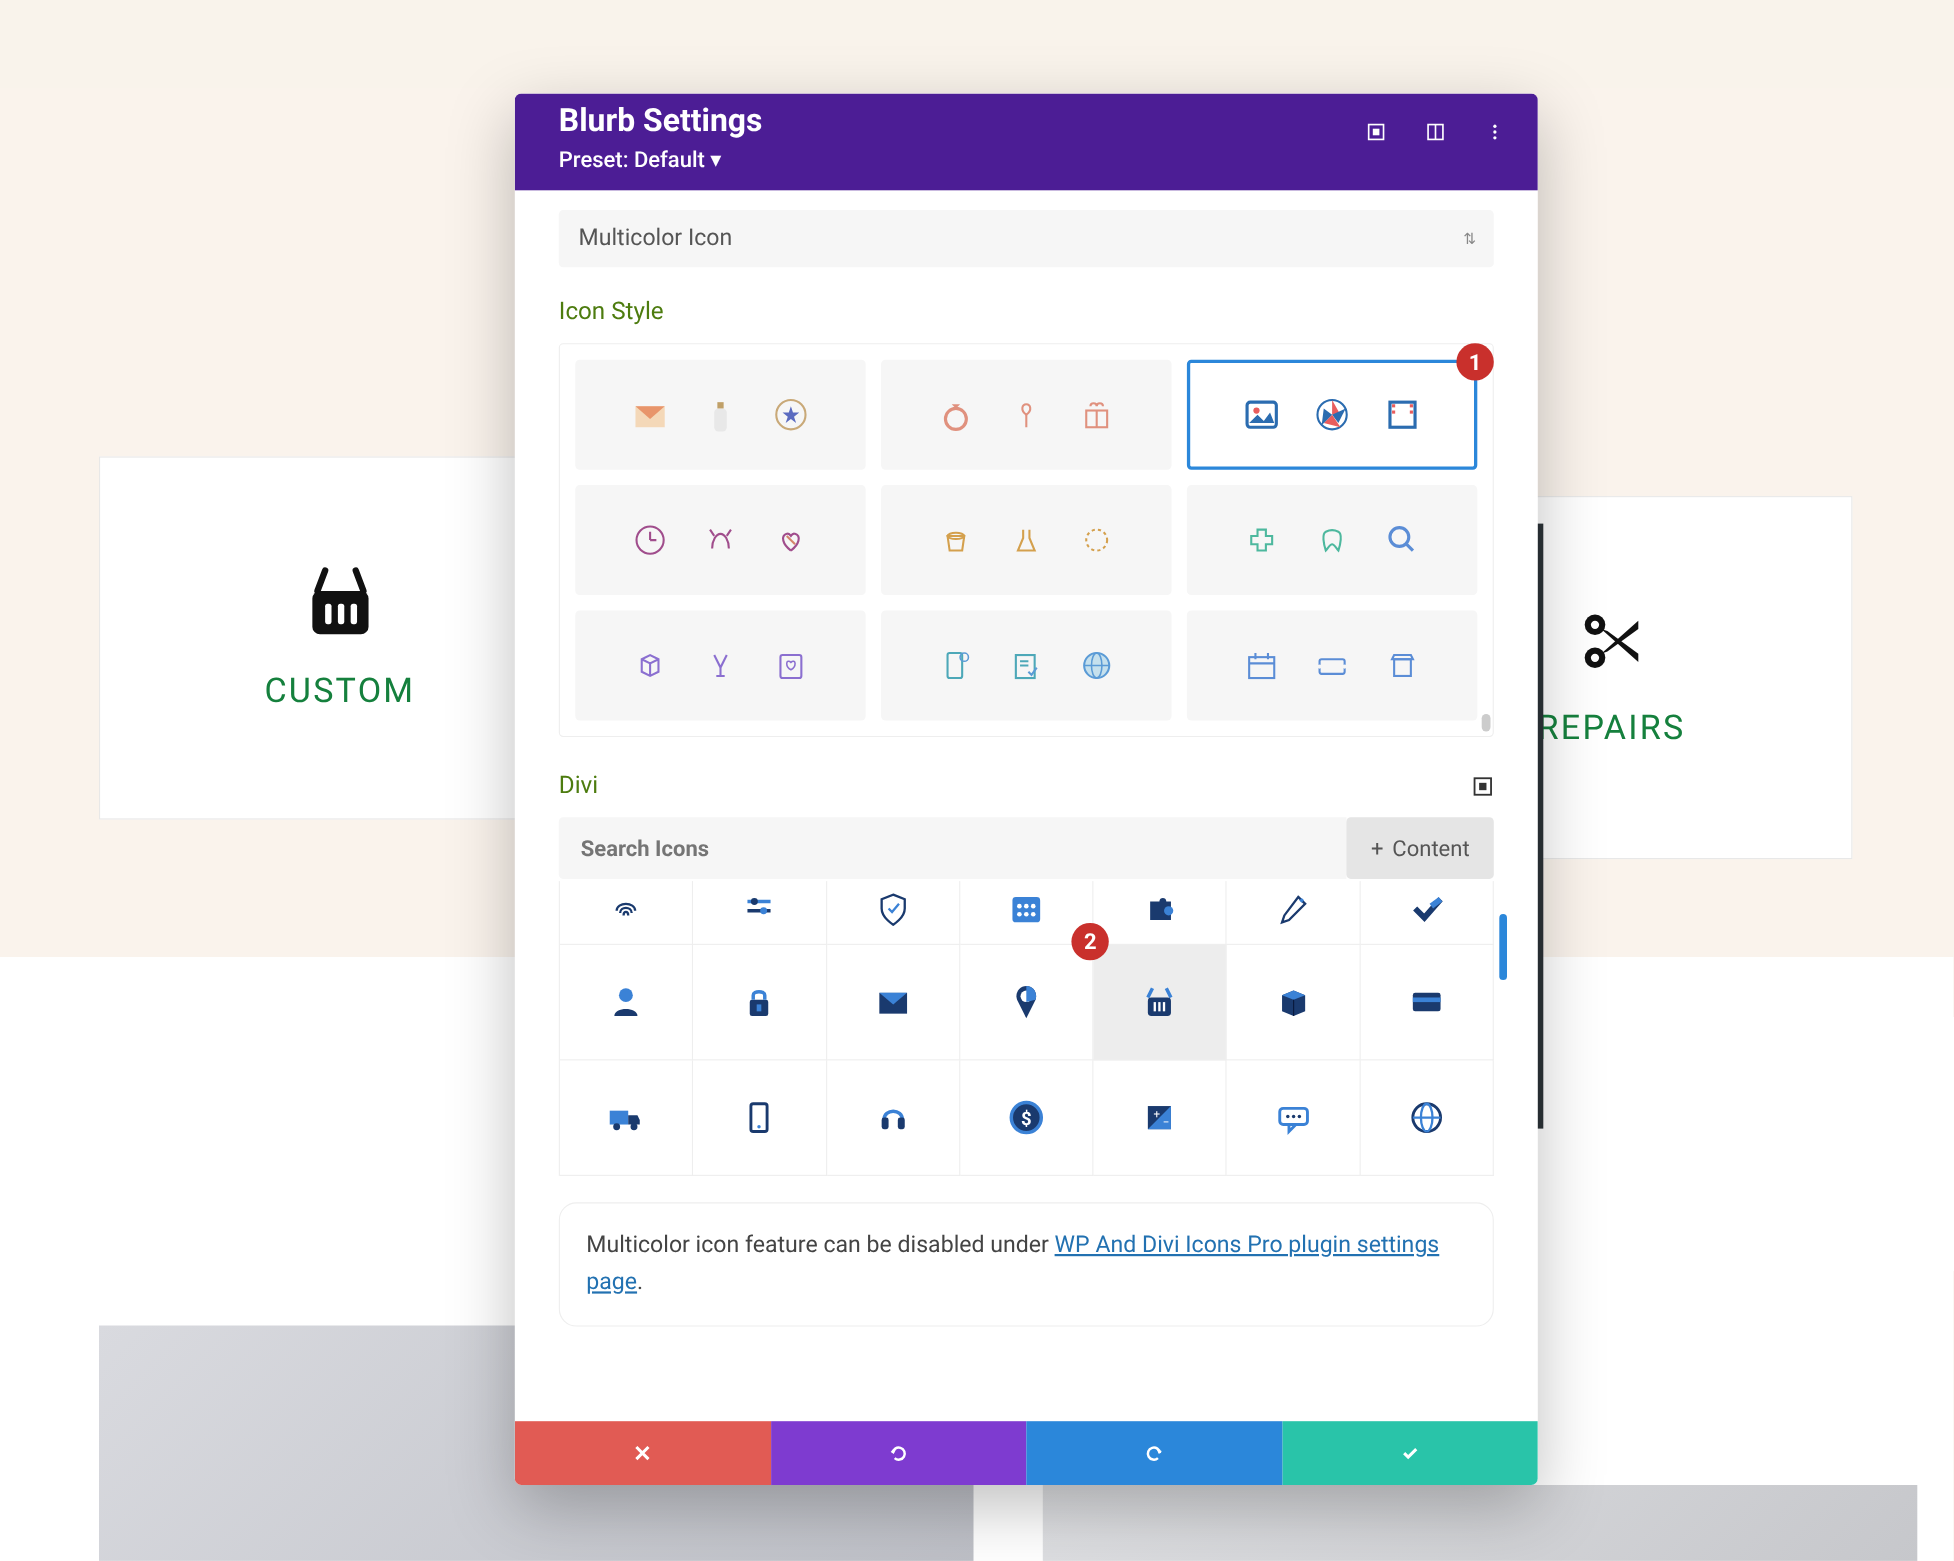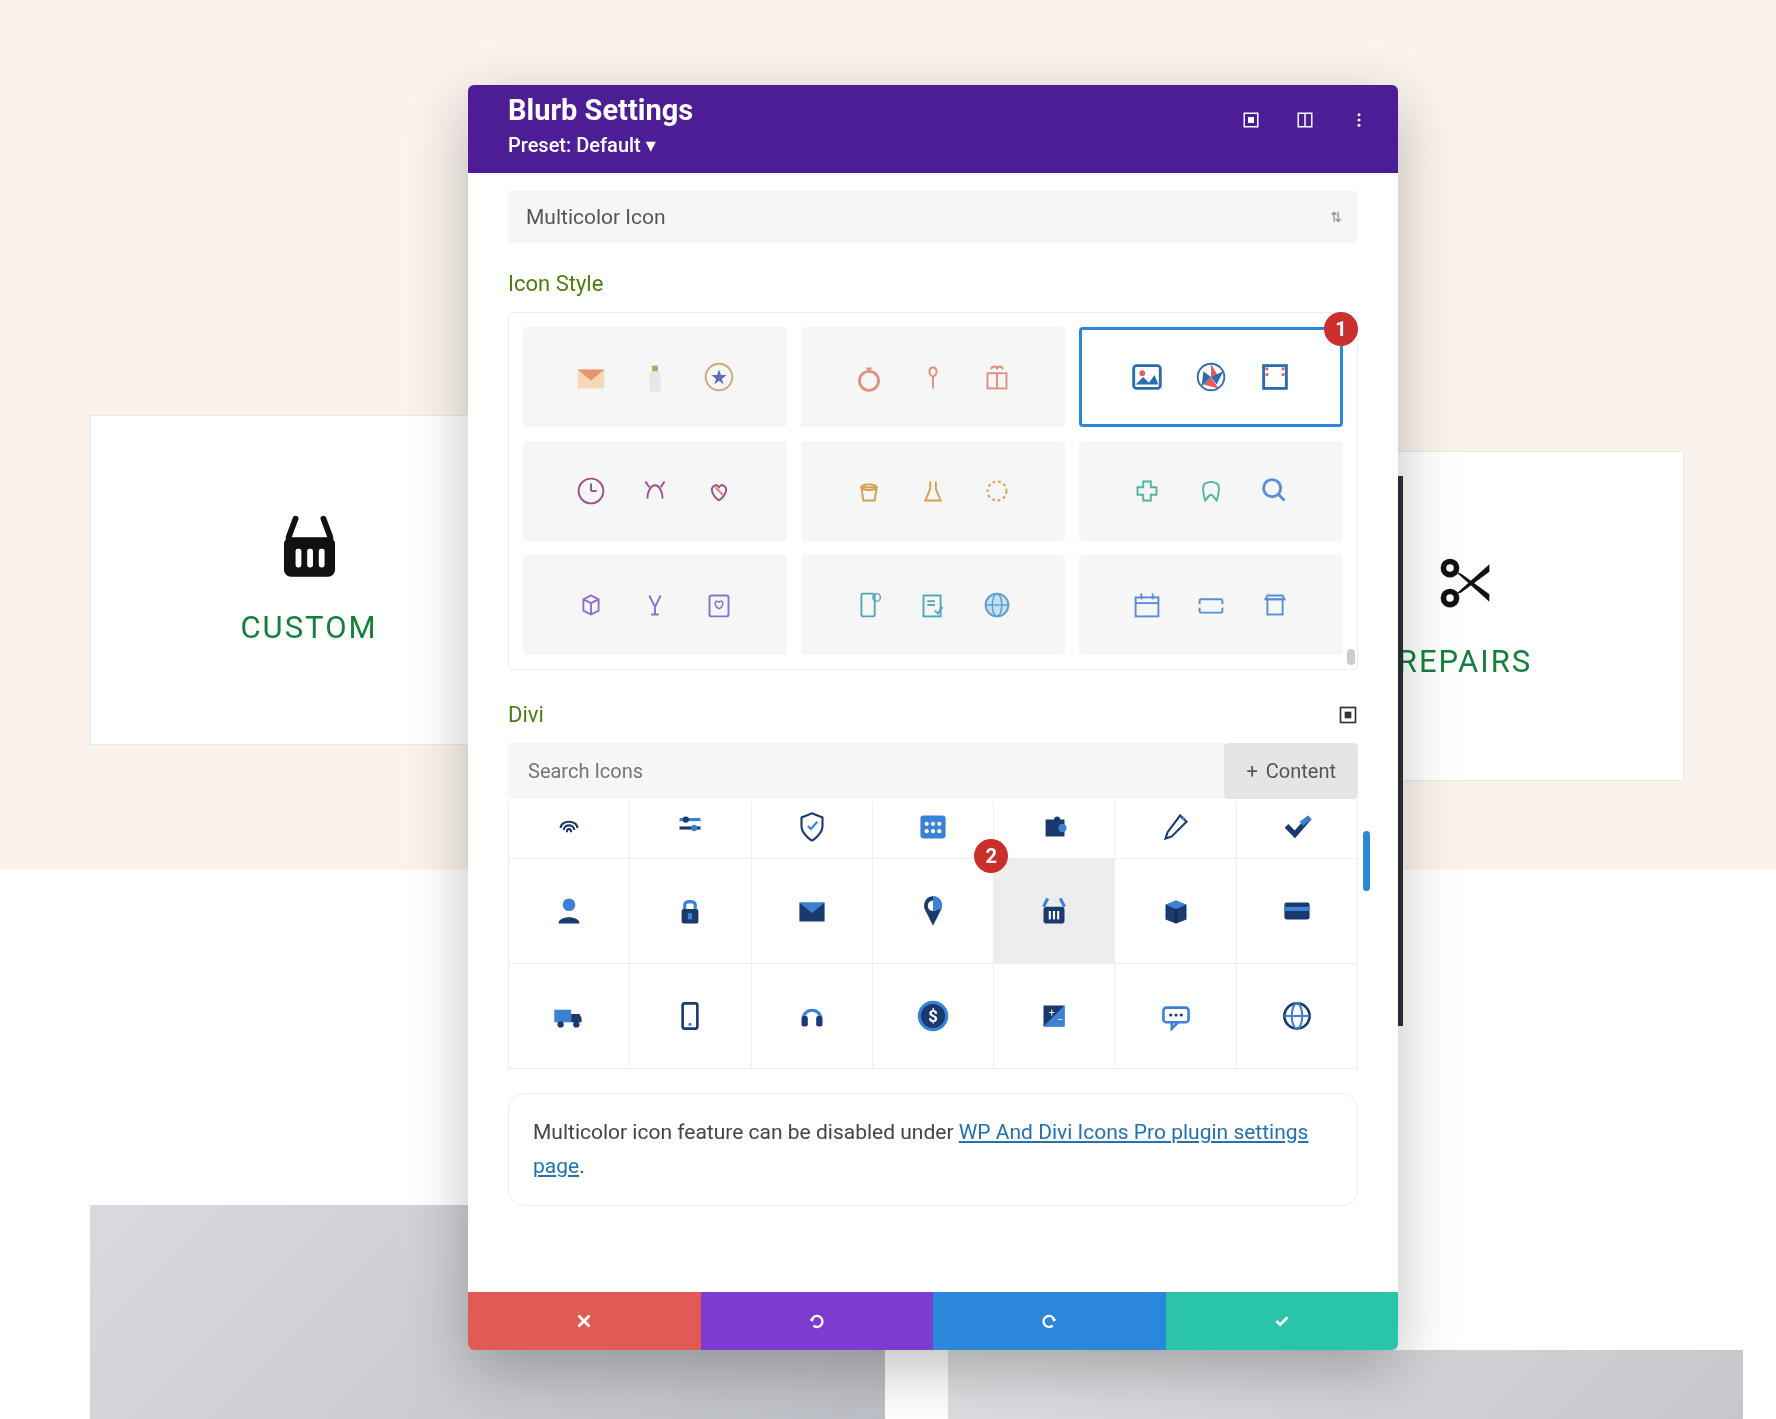--- a/index.html
+++ b/index.html
@@ -33,21 +33,21 @@
 .style-cell { background:#f6f6f6; border-radius:4px; height:100px; display:flex; align-items:center; justify-content:center; gap:26px; position:relative; }
 .style-cell.selected { border:3px solid #2b87da; background:#fff; }
 .style-scrollbar { position:absolute; right:2px; top:2px; bottom:2px; width:8px; }
 .ssb-thumb { position:absolute; top:2px; width:8px; height:16px; background:#ccc; border-radius:4px; }
 .ssb-thumb2 { position:absolute; bottom:2px; width:8px; height:16px; background:#ccc; border-radius:4px; }
 .badge { position:absolute; width:34px; height:34px; background:#c9302c; border-radius:50%; color:#fff; display:flex; align-items:center; justify-content:center; font-size:20px; font-weight:700; z-index:5; }
 .badge1 { top:-18px; right:-18px; }
 .badge2 { top:-20px; left:-20px; }
 .mini-icon { width:38px; height:38px; }
 .icon-search-row { display:flex; margin-bottom:2px; }
-.icon-search { flex:1; background:#f6f6f6; border:none; padding:16px 20px; font-size:20px; color:#999; border-radius:4px 0 0 4px; }
+.icon-search { flex:1; background:#f6f6f6; border:none; padding:16px 20px; font-size:20px; color:#999; border-radius:4px 0 0 4px;font-weight:bold; }
 .filter-btn { background:#e5e5e5; padding:16px 22px; font-size:20px; color:#555; border-radius:4px; display:flex; align-items:center; gap:8px; cursor:pointer; }
 .icon-grid { display:grid; grid-template-columns:repeat(7,1fr); border-left:1px solid #eee; margin-bottom:24px; position:relative; }
 .icon-cell { height:105px; border-right:1px solid #eee; border-bottom:1px solid #eee; display:flex; align-items:center; justify-content:center; cursor:pointer; position:relative; }
 .icon-cell.first-row { height:58px; align-items:flex-start; padding-top:6px; }
 .icon-cell.selected { background:#ededed; }
 .grid-icon { width:42px; height:42px; }
 .icon-scroll { position:absolute; right:-12px; top:30px; width:7px; height:60px; background:#2b87da; border-radius:4px; }
 .info-box { border:1px solid #eee; border-radius:16px; padding:22px 24px; font-size:21px; color:#444; line-height:1.6; }
 .info-box a { color:#2271b1; text-decoration:underline; }
 .footer { display:flex; height:58px; }

